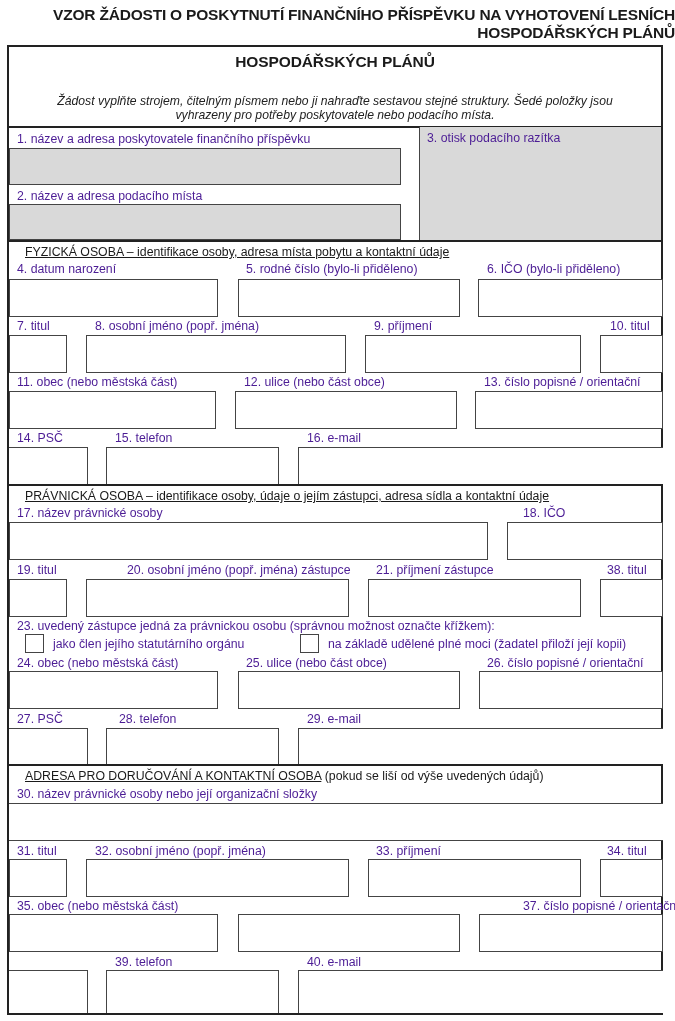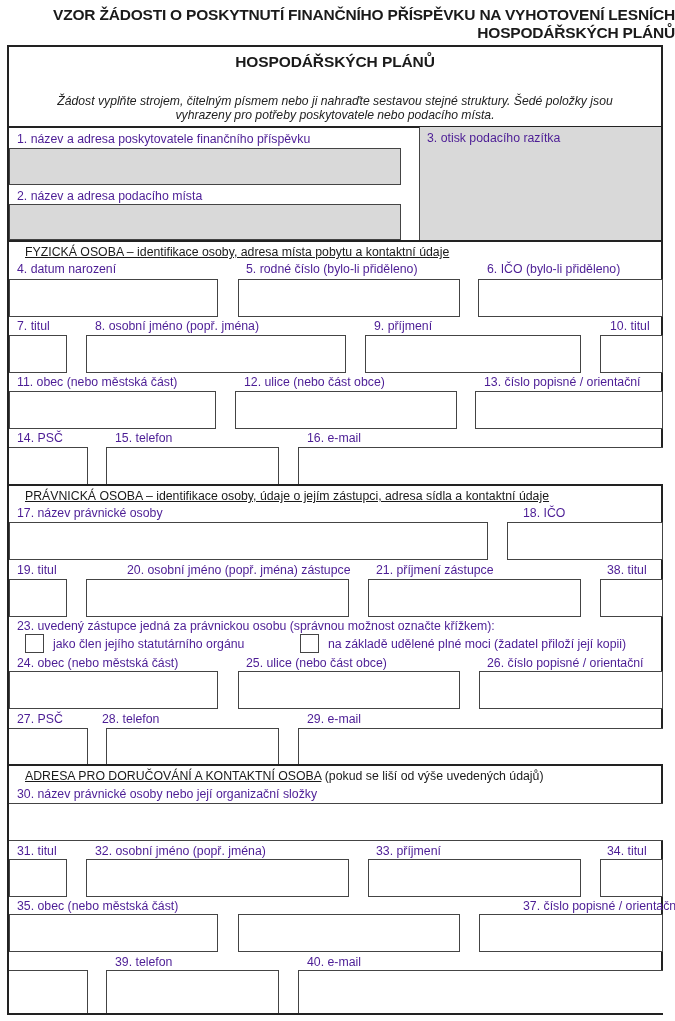--- a/index.html
+++ b/index.html
@@ -104,21 +104,21 @@
 <div class="abs lbl" style="left:328px;top:637px;">na základě udělené plné moci (žadatel přiloží její kopii)</div>
 
 <div class="abs lbl" style="left:17px;top:656px;">24. obec (nebo městská část)</div>
 <div class="abs lbl" style="left:246px;top:656px;">25. ulice (nebo část obce)</div>
 <div class="abs lbl" style="left:487px;top:656px;">26. číslo popisné / orientační</div>
 <div class="abs box" style="left:9px;top:671px;width:209px;height:38px;"></div>
 <div class="abs box" style="left:238px;top:671px;width:222px;height:38px;"></div>
 <div class="abs box" style="left:479px;top:671px;width:184px;height:38px;"></div>
 
 <div class="abs lbl" style="left:17px;top:712px;">27. PSČ</div>
-<div class="abs lbl" style="left:102px;top:712px;text-align:right;">28. telefon</div>
+<div class="abs lbl" style="left:119px;top:712px;text-align:right;">28. telefon</div>
 <div class="abs lbl" style="left:307px;top:712px;">29. e-mail</div>
 <div class="abs box" style="left:9px;top:728px;width:79px;height:37px;border-left:none;border-bottom:none;"></div>
 <div class="abs box" style="left:106px;top:728px;width:173px;height:37px;border-bottom:none;"></div>
 <div class="abs box" style="left:298px;top:728px;width:365px;height:37px;border-bottom:none;border-right:none;"></div>
 
 <div class="abs hline" style="left:7px;width:656px;top:764px;"></div>
 <div class="abs sec-head" style="left:17px;top:769px;"><span class="u">ADRESA PRO DORUČOVÁNÍ A KONTAKTNÍ OSOBA</span><span> (pokud se liší od výše uvedených údajů)</span></div>
 
 <div class="abs lbl" style="left:17px;top:787px;">30. název právnické osoby nebo její organizační složky</div>
 <div class="abs box" style="left:9px;top:803px;width:654px;height:38px;border-left:none;border-right:none;"></div>

